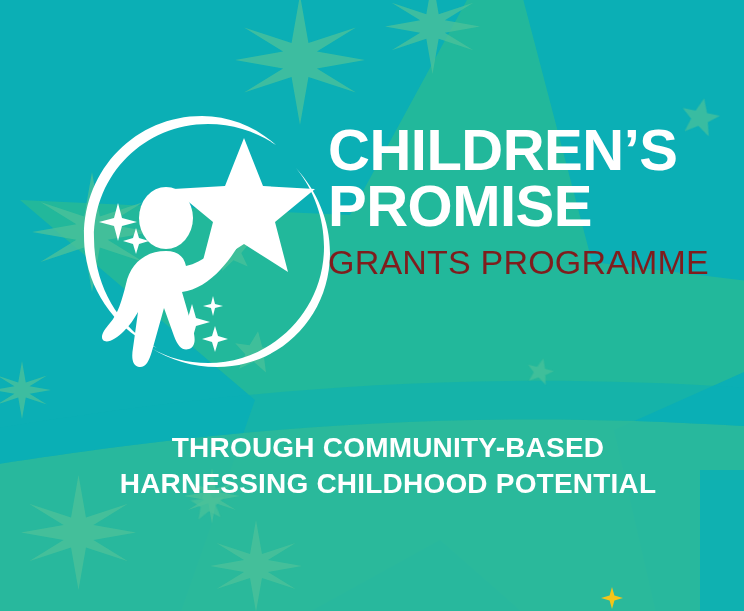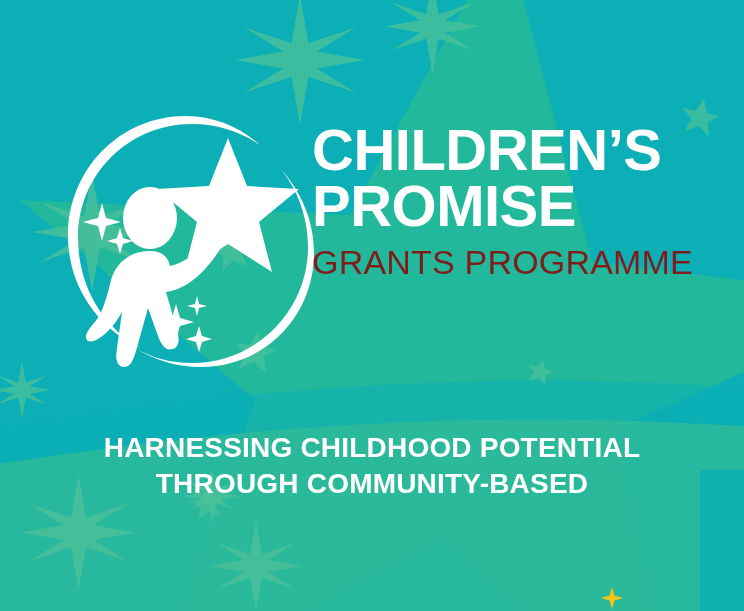--- a/index.html
+++ b/index.html
@@ -17,21 +17,21 @@
   }
   #bg-svg {
     position: absolute;
     top: 0; left: 0;
     width: 744px;
     height: 611px;
     display: block;
   }
   #content {
     position: absolute;
-    top: 0; left: 0;
+    top: 0; left: 16px;
     width: 683px;
     height: 611px;
   }
   
   #logo-row {
     position: absolute;
     left: 0;
     top: 108px;
     width: 744px;
     height: 265px;
@@ -199,18 +199,18 @@
 
       <div id="wordmark">
         <div class="wm-line">CHILDREN’S</div>
         <div class="wm-line">PROMISE</div>
         <div id="wm-sub">GRANTS PROGRAMME</div>
       </div>
 
     </div>
 
     <div id="tagline">
+      <span class="tag-line">THROUGH COMMUNITY-BASED</span>
       <span class="tag-line">HARNESSING CHILDHOOD POTENTIAL</span>
-      <span class="tag-line">THROUGH COMMUNITY-BASED</span>
     </div>
 
   </div>
 </div>
 
 </body></html>

